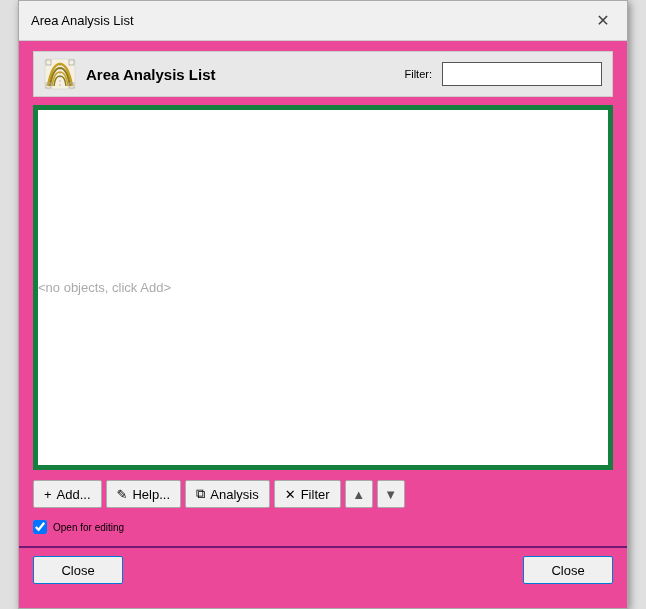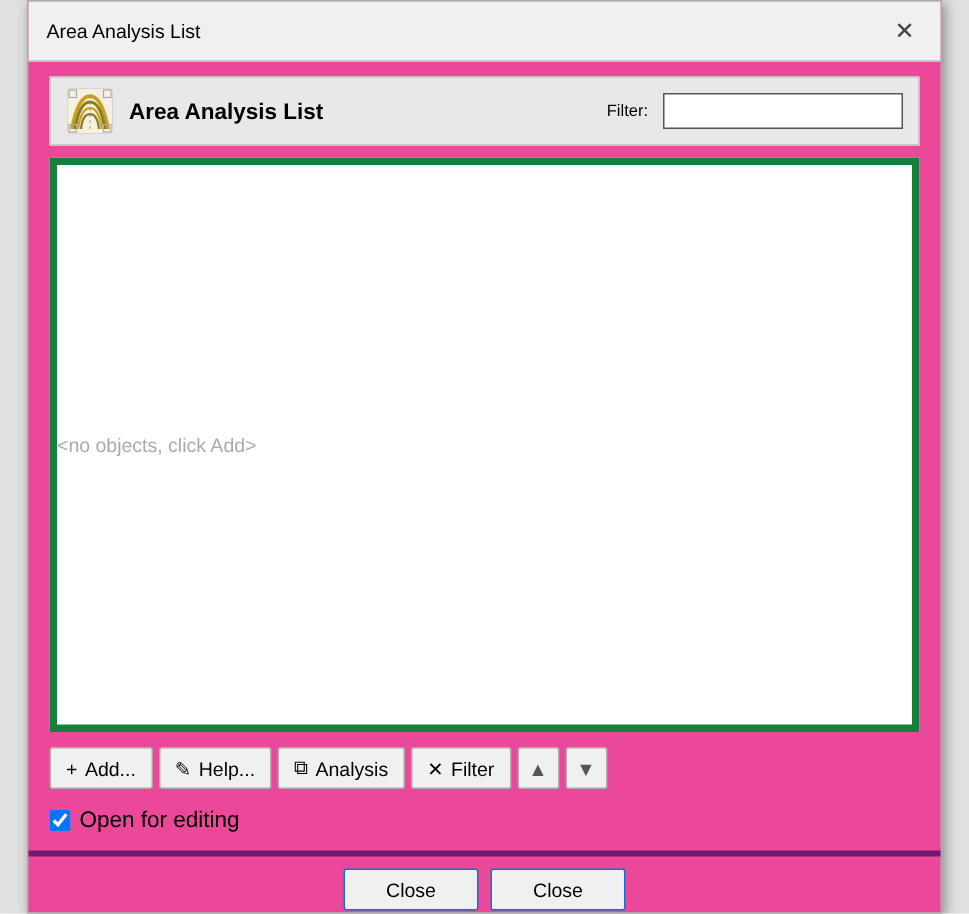--- a/index.html
+++ b/index.html
@@ -161,31 +161,31 @@
       padding: 2px 0;
     }
 
     .open-checkbox {
       width: 14px;
       height: 14px;
       cursor: pointer;
     }
 
     .open-label {
-      font-size: 15px;
+      font-size: 10px;
       color: #000;
     }
 
     .footer {
       display: flex;
       align-items: center;
-      justify-content: center;
-      padding: 8px 14px 1px 14px;
+      justify-content: space-between;
+      padding: 8px 14px 24px 14px;
       gap: 8px;
-      border-top: 4px solid #701a75;
+      border-top: 2px solid #701a75;
     }
 
     .footer-btn {
       width: 90px;
       height: 28px;
       background: #f0f0f0;
       border: 1px solid #0078d7;
       cursor: pointer;
       font-size: 13px;
       color: #000;

